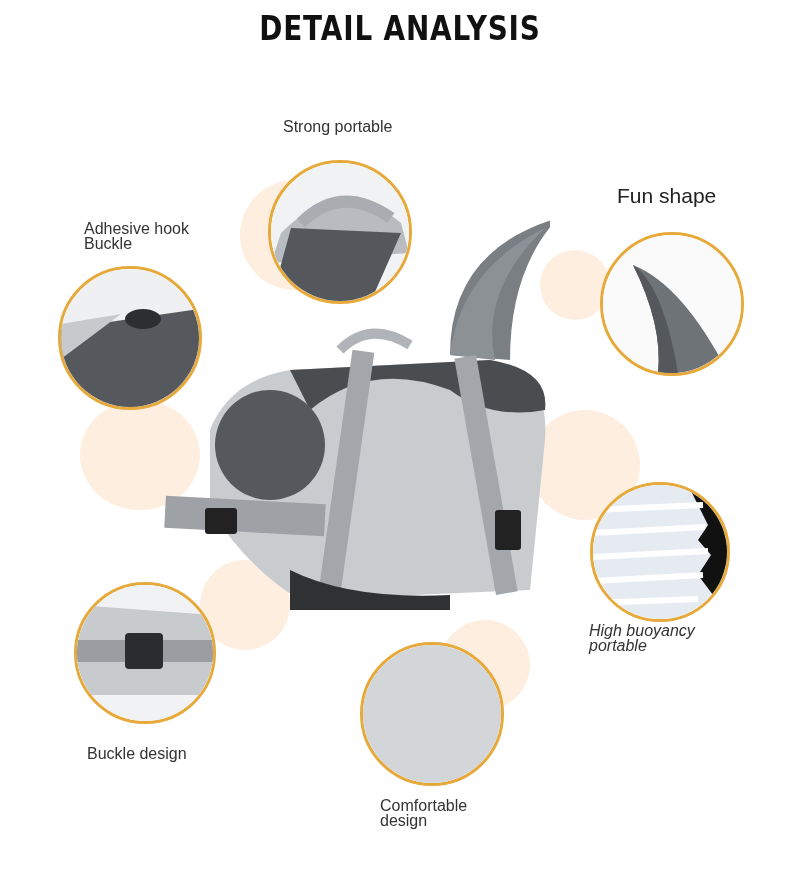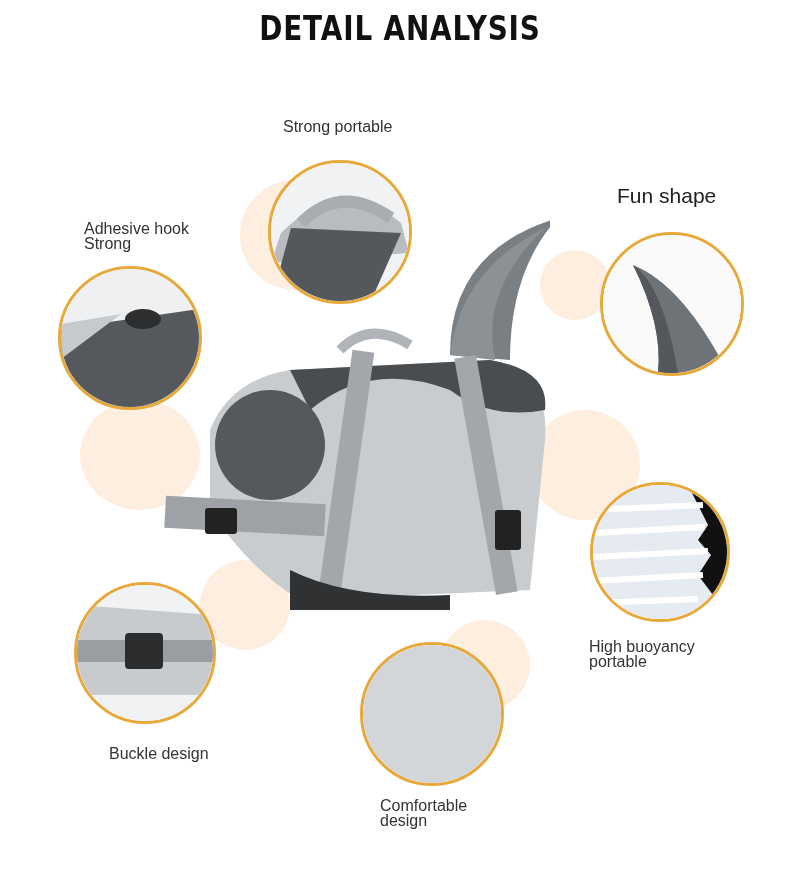--- a/index.html
+++ b/index.html
@@ -19,28 +19,28 @@
 <div class="blob" style="left:240px;top:180px;width:110px;height:110px;"></div>
 <div class="blob" style="left:80px;top:400px;width:120px;height:110px;"></div>
 <div class="blob" style="left:200px;top:560px;width:90px;height:90px;"></div>
 <div class="blob" style="left:530px;top:410px;width:110px;height:110px;"></div>
 <div class="blob" style="left:440px;top:620px;width:90px;height:90px;"></div>
 <div class="blob" style="left:540px;top:250px;width:70px;height:70px;"></div>
 
 <div class="label" style="left:283px;top:119px;">Strong portable</div>
 <div class="label" style="left:66px;top:221px;margin-left:18px;">
   <div>Adhesive hook</div>
-  <div>Strong</div>
+  <div>Buckle</div>
 </div>
 <div class="label big" style="left:617px;top:185px;">Fun shape</div>
-<div class="label" style="left:589px;top:639px;">
+<div class="label" style="left:589px;top:623px;font-style:italic;">
   <div>High buoyancy</div>
   <div>portable</div>
 </div>
-<div class="label" style="left:87px;top:746px;margin-left:22px;">Buckle design</div>
+<div class="label" style="left:87px;top:746px;">Buckle design</div>
 <div class="label" style="left:380px;top:798px;">
   <div>Comfortable</div>
   <div>design</div>
 </div>
 
 <div class="circle" style="left:268px;top:160px;width:144px;height:144px;">
   <svg width="138" height="138" viewBox="0 0 138 138">
     <rect width="138" height="138" fill="#f1f2f3"></rect>
     <path d="M10 70 Q70 10 130 60 L138 90 L0 100 Z" fill="#b8bcc0"></path>
     <path d="M20 65 L130 70 L100 138 L0 138 Z" fill="#54585c"></path>

